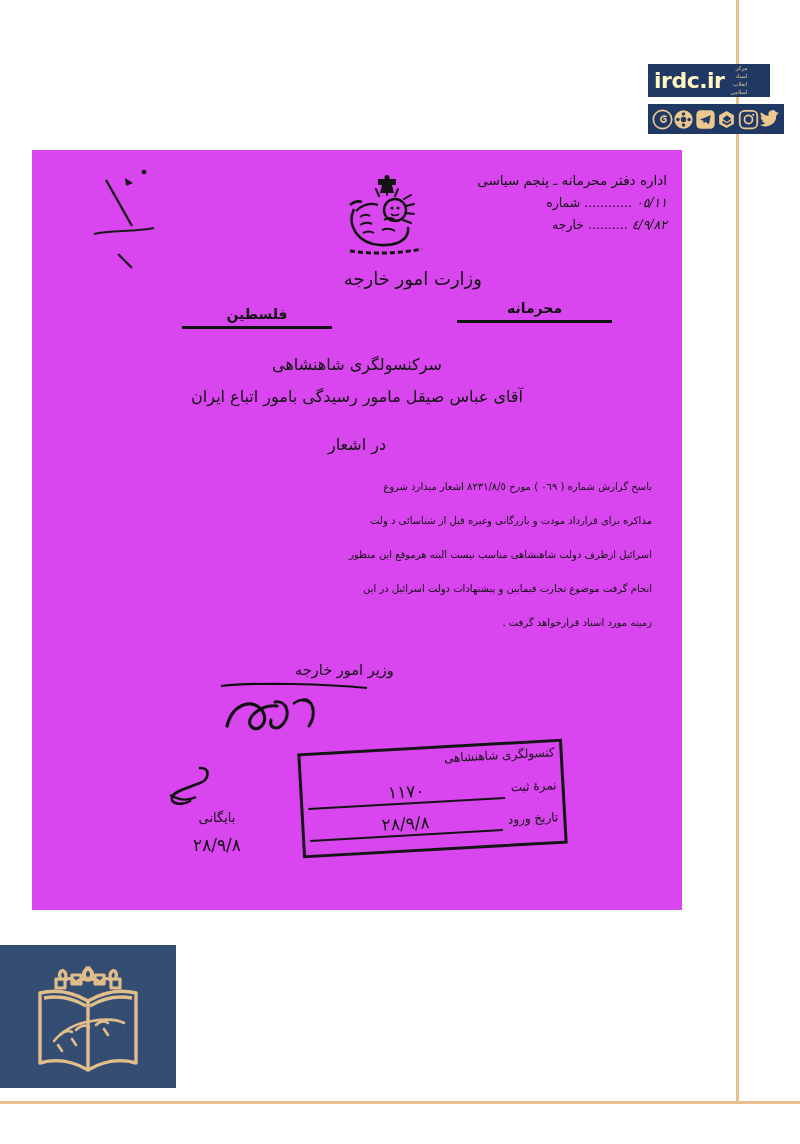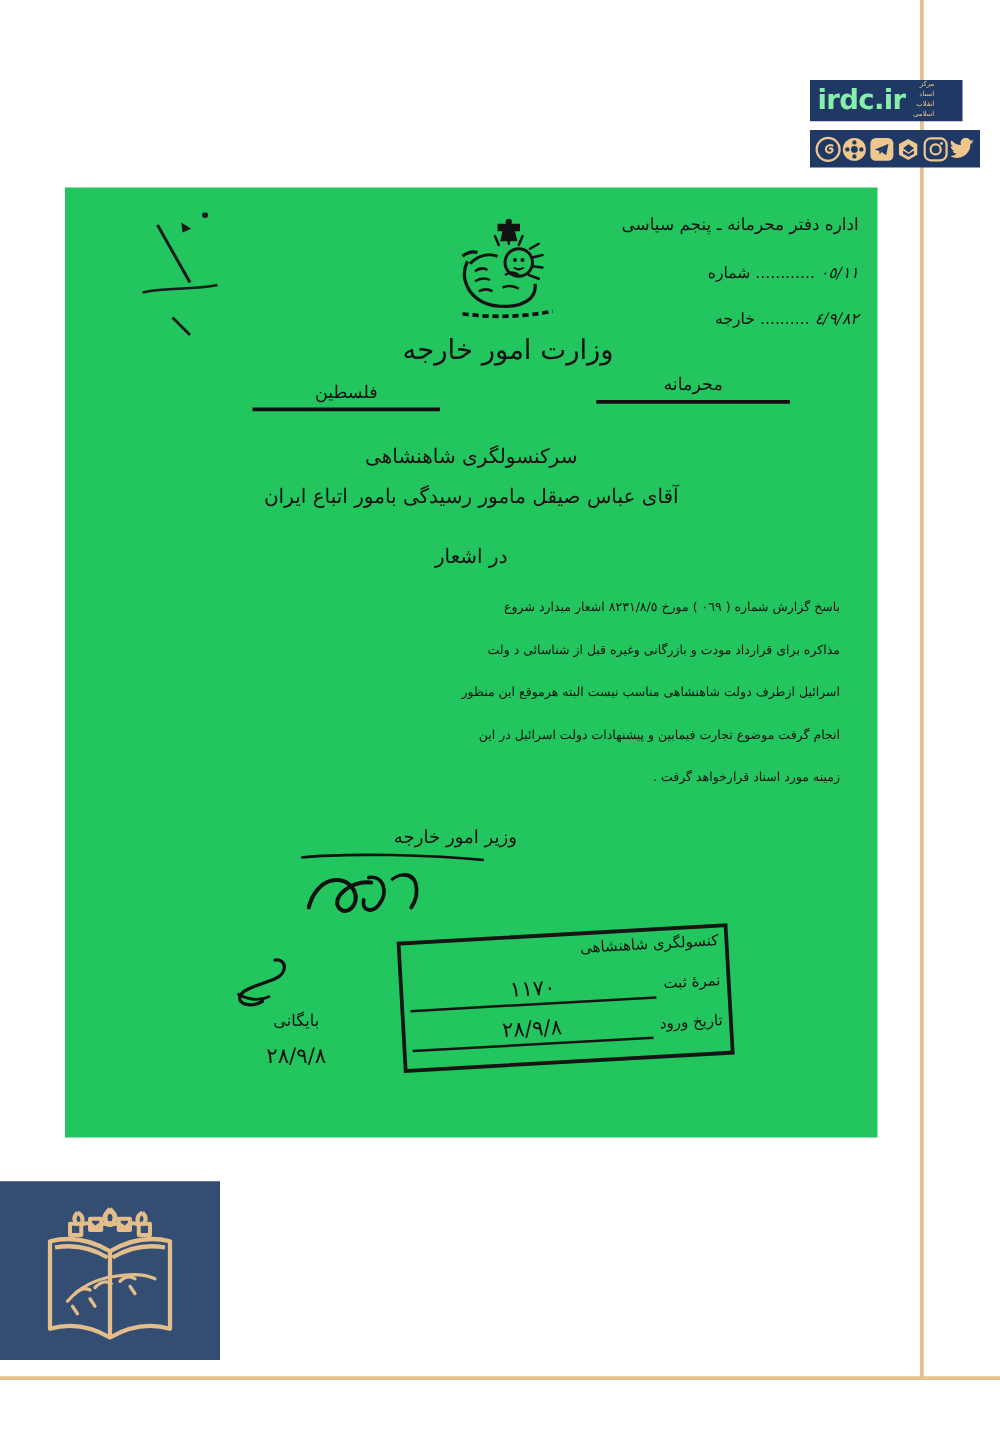--- a/index.html
+++ b/index.html
@@ -43,21 +43,21 @@
     top: 64px;
     width: 122px;
     height: 33px;
     background: #1f3864;
     display: flex;
     align-items: center;
     padding: 0 6px;
     box-sizing: border-box;
   }
   .brand-wordmark {
-    color: #86efac;
+    color: #fef9c3;
     font-family: "DejaVu Sans", "Liberation Sans", sans-serif;
     font-weight: bold;
     font-size: 22px;
     letter-spacing: -0.5px;
     line-height: 1;
   }
   .brand-fa {
     margin-left: 6px;
     display: flex;
     flex-direction: column;
@@ -91,25 +91,25 @@
   .social-strip .sicon {
     width: 21px;
     height: 21px;
     display: block;
   }
   .social-strip .sicon svg { display: block; }
 
   
   .sheet {
     position: absolute;
-    left: 52px;
+    left: 32px;
     top: 150px;
     width: 650px;
     height: 760px;
-    background: #22c55e;
+    background: #d946ef;
     color: #111111;
   }
 
   
   .fa {
     direction: rtl;
     unicode-bidi: bidi-override;
     font-family: "DejaVu Sans", sans-serif;
     color: #111111;
     white-space: nowrap;
@@ -131,21 +131,21 @@
     width: 330px;
     text-align: right;
   }
   .dept-line1 {
     font-size: 13.5px;
     letter-spacing: 1.2px;
   }
   .dept-line2,
   .dept-line3 {
     font-size: 12.5px;
-    margin-top: 22px;
+    margin-top: 7px;
     letter-spacing: 0.6px;
   }
   .dots { letter-spacing: 1px; }
   .hw {
     font-style: italic;
     font-family: "DejaVu Serif", serif;
     letter-spacing: -1px;
   }
 
   
@@ -154,35 +154,36 @@
     left: 300px;
     top: 25px;
     width: 110px;
     text-align: center;
   }
   .ministry-name {
     position: absolute;
     left: 270px;
     top: 118px;
     width: 180px;
-    text-align: left;
-    font-size: 22px;
+    text-align: right;
+    font-size: 18px;
     letter-spacing: 1px;
   }
 
   
   .class-row {
     position: absolute;
     left: 0;
     top: 150px;
     width: 100%;
   }
   .class-box {
     position: absolute;
     text-align: center;
+    font-weight: bold;
   }
   .class-box .lbl {
     font-size: 14px;
     letter-spacing: 1px;
     padding-bottom: 4px;
     display: block;
   }
   .class-box .rule {
     display: block;
     height: 3px;

